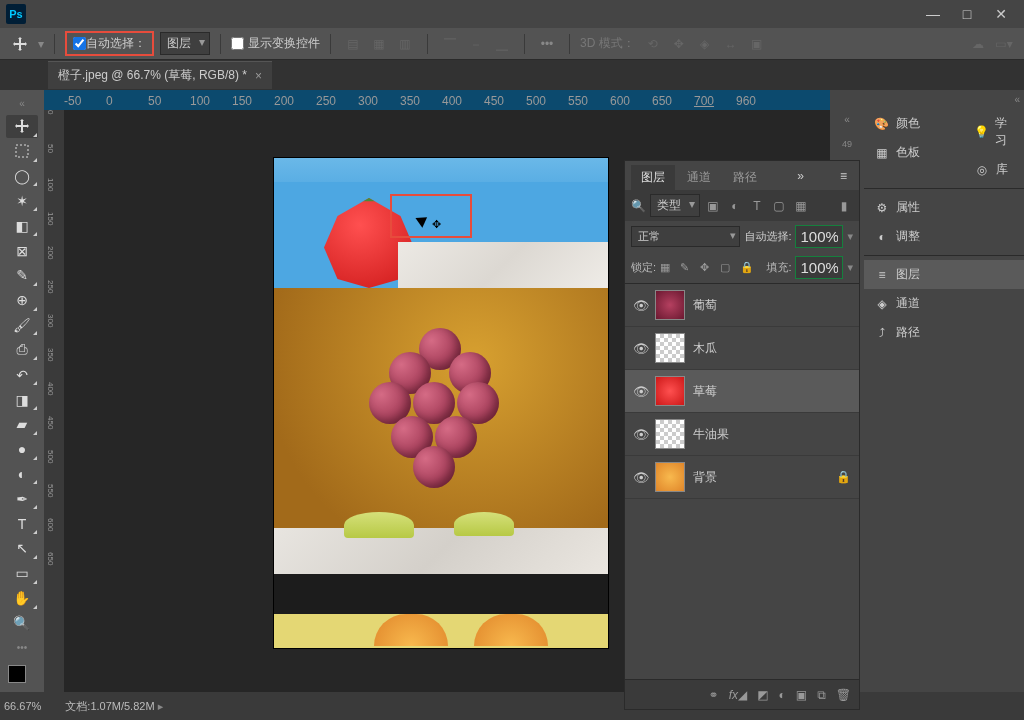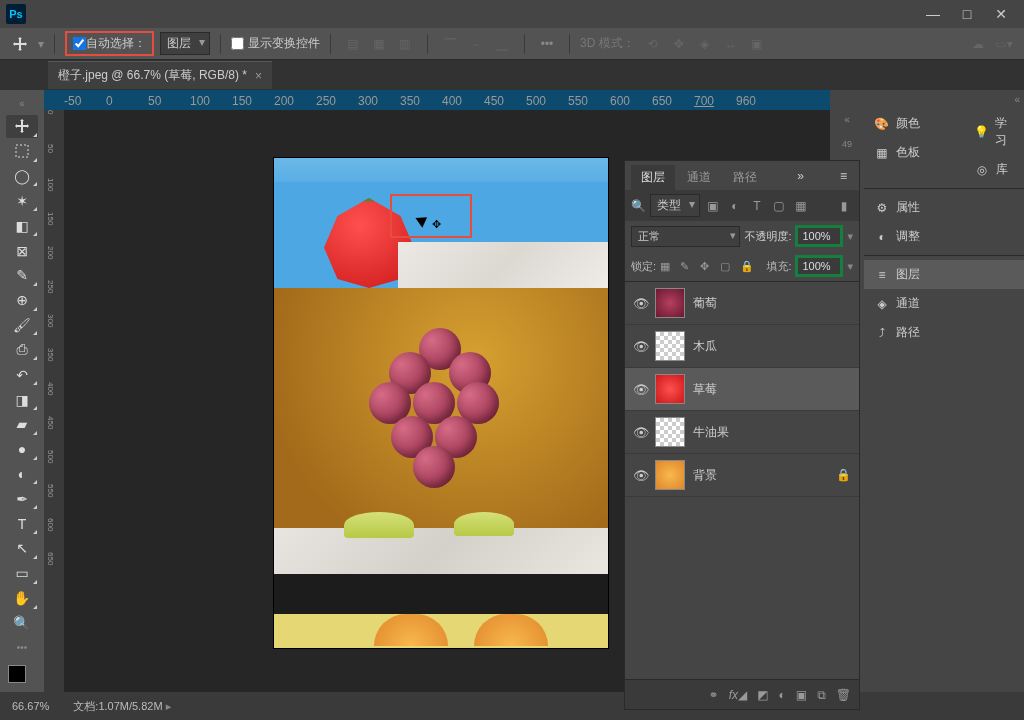--- a/index.html
+++ b/index.html
@@ -74,22 +74,22 @@
 .lp-lock .lic { width: 16px; font-size: 11px; color: #999; }
 .layer-list { flex: 1; overflow: auto; }
 .layer-row { display: flex; align-items: center; padding: 6px 8px; gap: 8px; cursor: pointer; border-bottom: 1px solid #3a3a3a; min-height: 42px; }
 .layer-row.sel { background: #5a5a5a; }
 .eye { width: 14px; font-size: 13px; cursor: pointer; }
 .thumb { width: 30px; height: 30px; border: 1px solid #888; background: #fff; flex-shrink: 0; background-size: cover; }
 .thumb.trans { background-image: repeating-conic-gradient(#ccc 0 25%, #fff 0 50%); background-size: 8px 8px; }
 .lock-ic { margin-left: auto; color: #999; }
 .layer-foot { height: 30px; background: #3a3a3a; display: flex; align-items: center; justify-content: flex-end; gap: 10px; padding: 0 8px; color: #999; border-top: 1px solid #2a2a2a; }
 .layer-foot span { cursor: pointer; font-size: 12px; }
-.status { height: 28px; background: #3a3a3a; display: flex; align-items: center; padding: 0 12px; gap: 24px; font-size: 11px; color: #bbb; }
-.val-box { background: #3a3a3a; border: 3px solid #15803d; padding: 2px 4px; font-size: 11px; width: 48px; color: #ddd; }
+.status { height: 28px; background: #3a3a3a; display: flex; align-items: center; padding: 0 4px; gap: 24px; font-size: 11px; color: #bbb; }
+.val-box { background: #3a3a3a; border: 1px solid #15803d; padding: 2px 4px; font-size: 15px; width: 48px; color: #ddd; }
 svg { display: block; }
 .collapse-toggle { font-size: 10px; color: #888; padding: 4px; cursor: pointer; }
 </style>
 </head>
 <body>
 
 <div class="topbar">
   <div class="ps-logo">Ps</div>
   <div class="win-controls">
     <span>—</span>
@@ -286,21 +286,21 @@
       <div class="dropdown dd">类型</div>
       <div class="fic">▣</div>
       <div class="fic">◐</div>
       <div class="fic">T</div>
       <div class="fic">▢</div>
       <div class="fic">▦</div>
       <div class="fic" style="margin-left:auto">▮</div>
     </div>
     <div class="lp-blend">
       <div class="dropdown dd" style="flex:1">正常</div>
-      <span>不透明度:</span>
+      <span>自动选择:</span>
       <input class="val-box" value="100%" style="">
       <span style="color:#888">▾</span>
     </div>
     <div class="lp-lock">
       <span>锁定:</span>
       <span class="lic">▦</span>
       <span class="lic">✎</span>
       <span class="lic">✥</span>
       <span class="lic">▢</span>
       <span class="lic">🔒</span>

